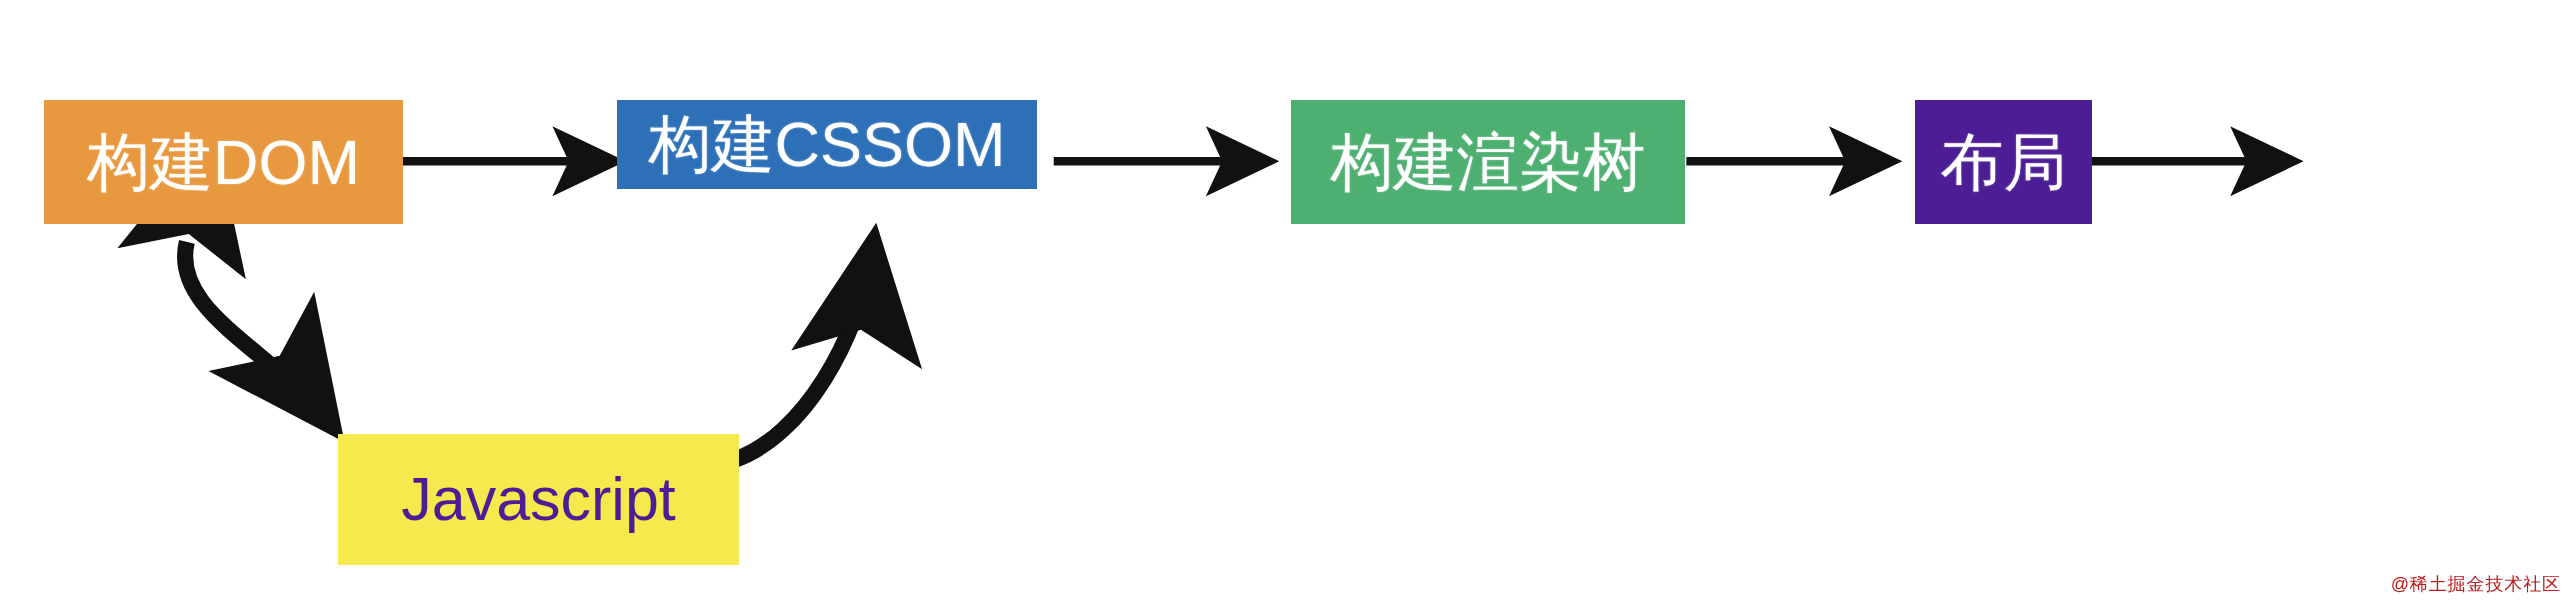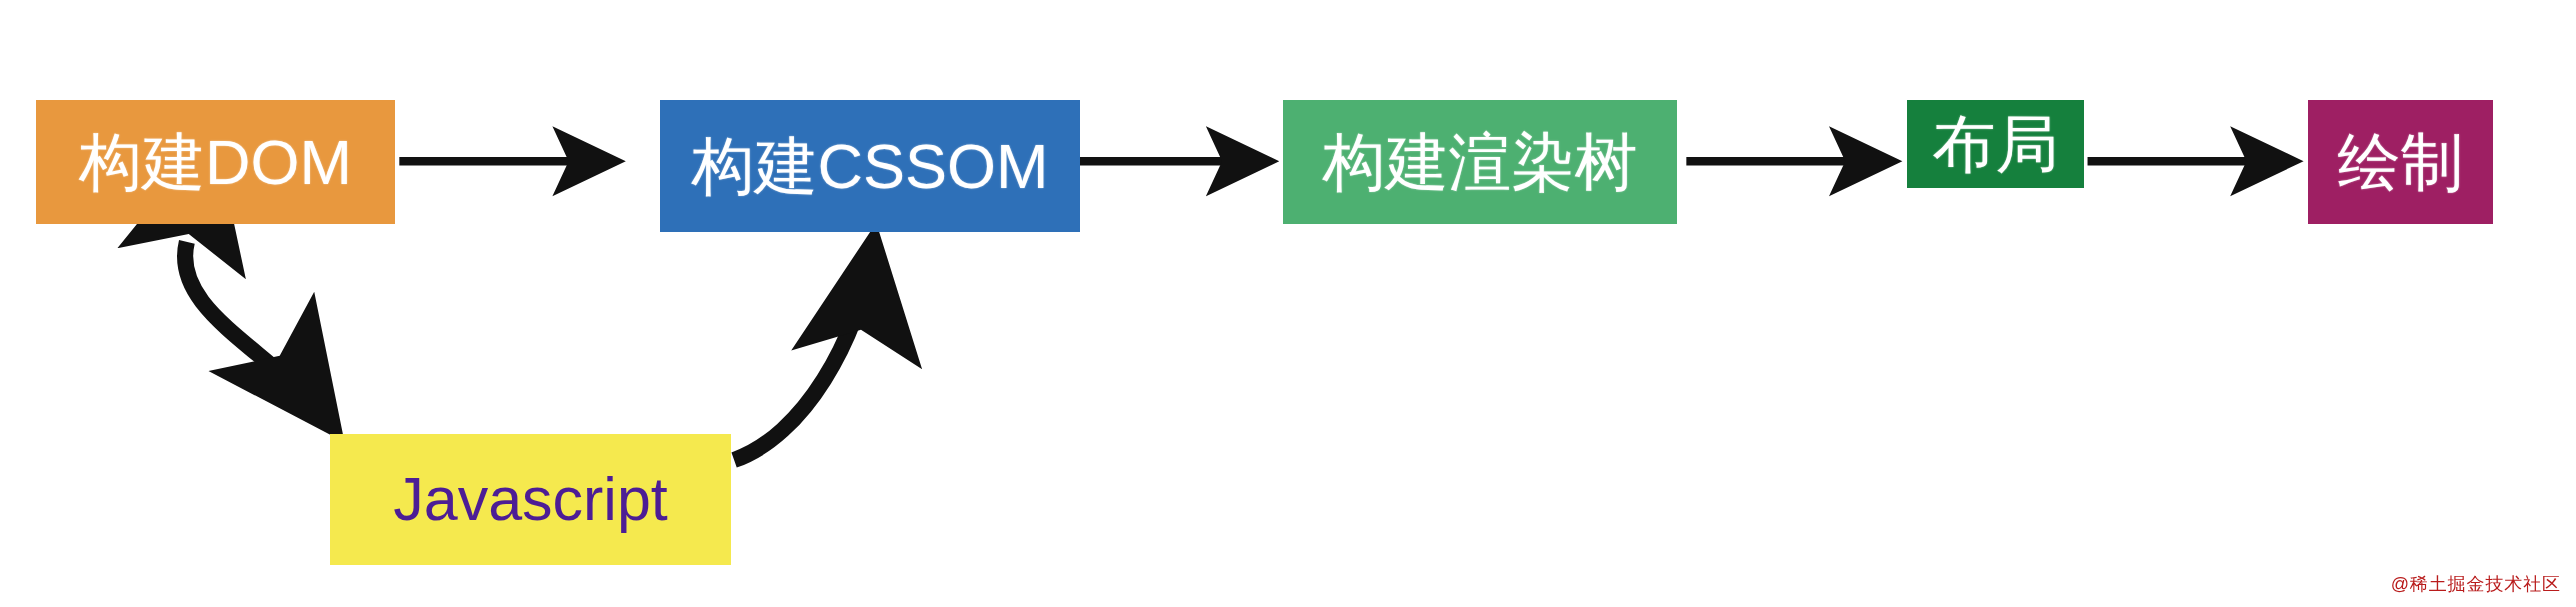--- a/index.html
+++ b/index.html
@@ -27,42 +27,43 @@
   .node {
     position: absolute;
     display: flex;
     align-items: center;
     justify-content: center;
     box-sizing: border-box;
     white-space: nowrap;
     line-height: 1;
     letter-spacing: 0px;
     z-index: 3;
+    margin-left: 8px;
   }
   .node-label {
     display: block;
     line-height: 1;
   }
   .node-cn {
     font-size: 63px;
     color: #ffffff;
     font-weight: 400;
     text-shadow: 0 0 1.9px rgba(255,255,255,0.55);
   }
   .node-js {
     font-size: 61px;
     color: #4c1d95;
     font-weight: 400;
   }
 
   
   #node-dom    { left: 36px;   top: 100px; width: 359px; height: 124px; background: #E8983E; }
-  #node-cssom  { left: 660px;  top: 100px; width: 420px; height: 132px; background: #2E70B8; text-align: center; }
+  #node-cssom  { left: 609px;  top: 100px; width: 420px; height: 89px; background: #2E70B8; text-align: center; }
   #node-render { left: 1283px; top: 100px; width: 394px; height: 124px; background: #4DB071; }
-  #node-layout { left: 1907px; top: 100px; width: 177px; height: 88px; background: #15803d; }
+  #node-layout { left: 1907px; top: 100px; width: 177px; height: 124px; background: #4c1d95; }
   #node-paint  { left: 2308px; top: 100px; width: 185px; height: 124px; background: #9E1F63; }
   #node-js     { left: 330px;  top: 434px; width: 401px; height: 131px; background: #F5E94E; }
 
   #watermark {
     position: absolute;
     right: 15px;
     bottom: 11.4px;
     font-size: 18px;
     color: #b91c1c;
     letter-spacing: 0.9px;
@@ -107,23 +108,20 @@
   </div>
 
   <div class="node" id="node-render">
     <span class="node-label node-cn">构建渲染树</span>
   </div>
 
   <div class="node" id="node-layout">
     <span class="node-label node-cn">布局</span>
   </div>
 
-  <div class="node" id="node-paint">
-    <span class="node-label node-cn">绘制</span>
-  </div>
 
   <div class="node" id="node-js">
     <span class="node-label node-js">Javascript</span>
   </div>
 
   <div id="watermark">
     <span>@稀土掘金技术社区</span>
   </div>
 
 </div>

